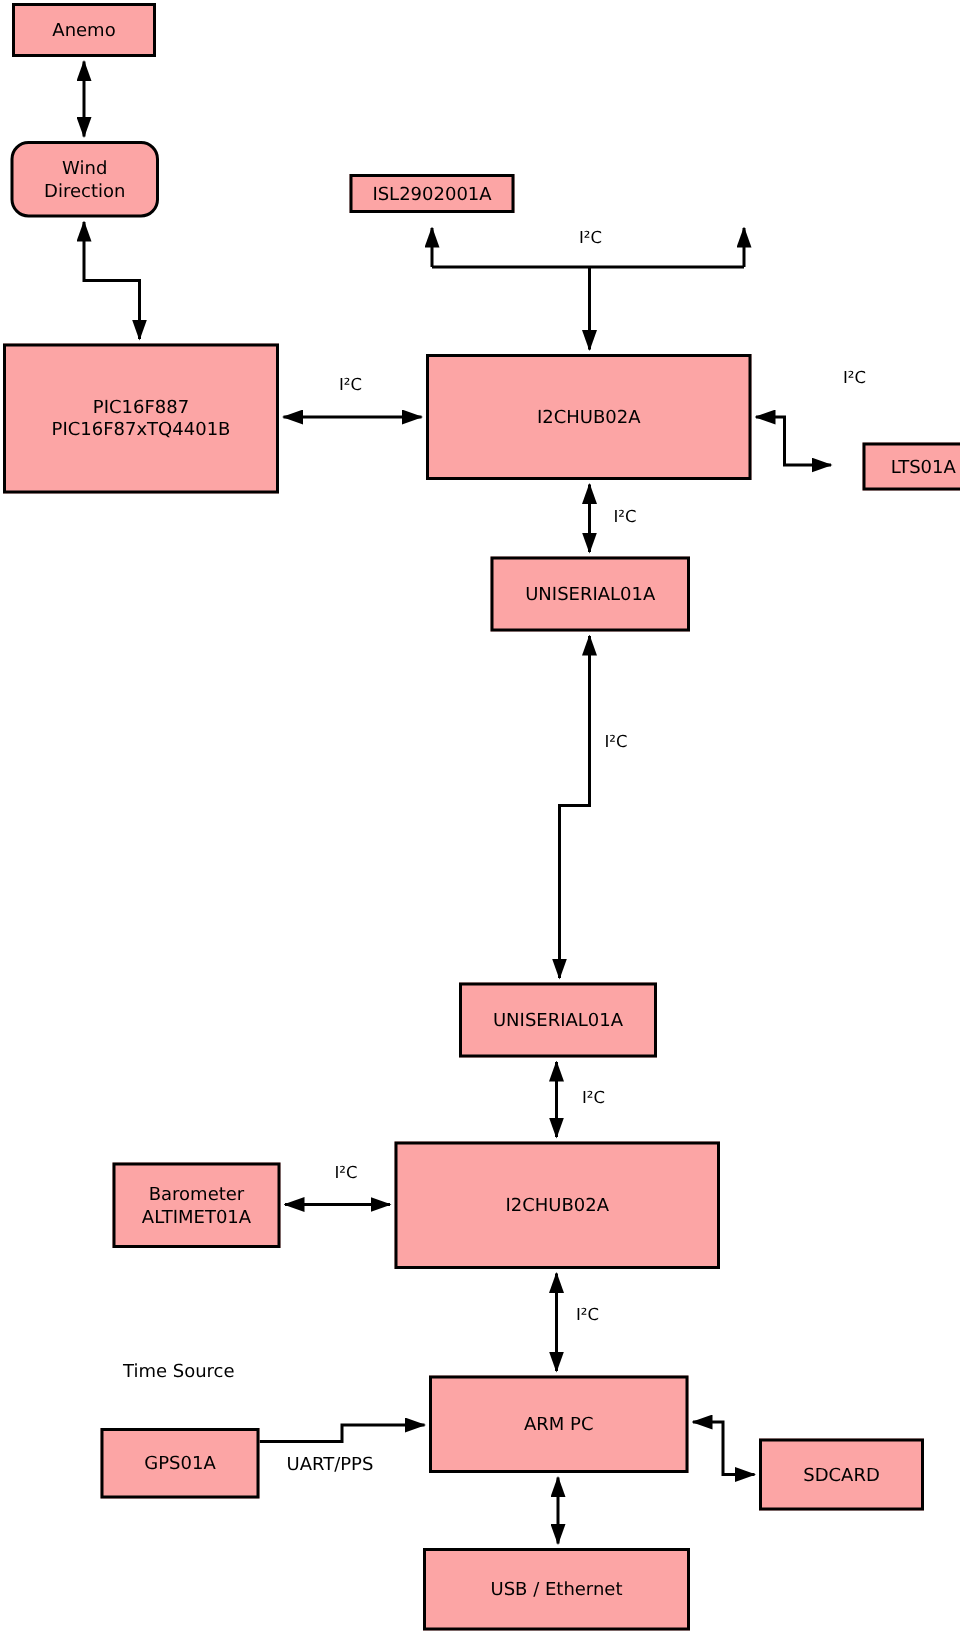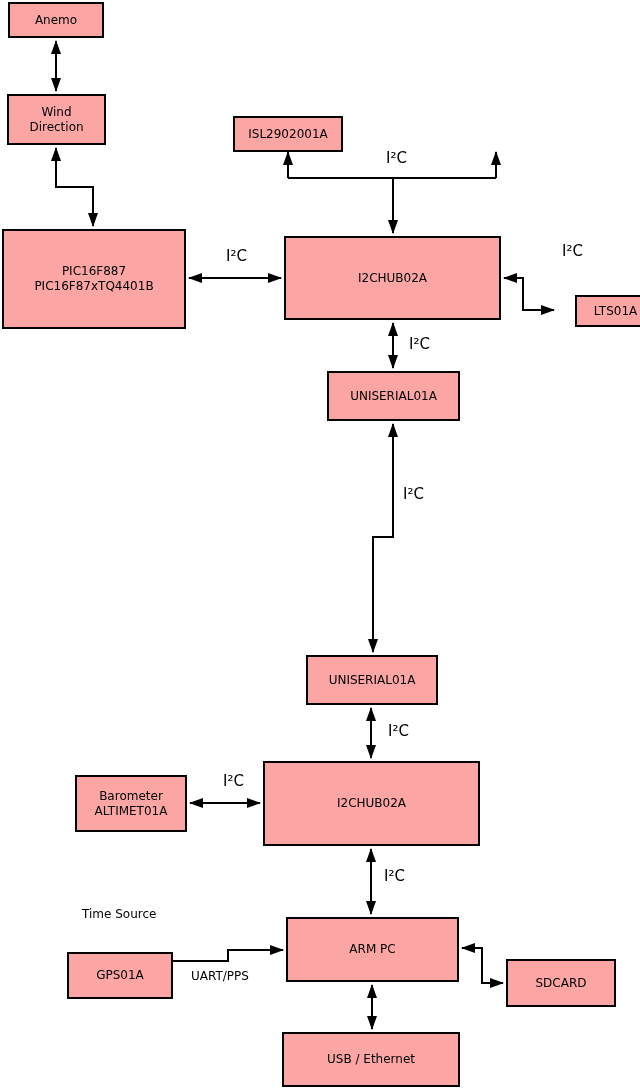--- a/index.html
+++ b/index.html
@@ -37,29 +37,29 @@
     flex-direction: column;
     align-items: center;
     justify-content: center;
     text-align: center;
     font-size: 12px;
     line-height: 15px;
     white-space: nowrap;
   }
   .edge-label {
     position: absolute;
-    font-size: 15px;
+    font-size: 11px;
     line-height: 13px;
     white-space: nowrap;
   }
   
   .n-anemo      { left: 8px;   top: 2px;    width: 96px;  height: 36px; }
-  .n-wind       { left: 7px;   top: 94px;   width: 99px;  height: 51px; }
+  .n-wind       { left: 7px;   top: 94px;   width: 99px;  height: 51px; border-radius: 12px; }
   .n-pic        { left: 2px;   top: 229px;  width: 184px; height: 100px; text-align: center; }
-  .n-isl        { left: 233px; top: 116px;  width: 110px; height: 36px; }
+  .n-isl        { left: 233px; top: 116px;  width: 110px; height: 26px; }
   .n-sht        { left: 440px; top: 116px;  width: 110px; height: 33px; }
   .n-hub1       { left: 284px; top: 236px;  width: 217px; height: 84px; }
   .n-lts        { left: 575px; top: 295px;  width: 81px;  height: 32px; }
   .n-uni1       { left: 327px; top: 371px;  width: 133px; height: 50px; }
   .n-uni2       { left: 306px; top: 655px;  width: 132px; height: 50px; }
   .n-hub2       { left: 263px; top: 761px;  width: 217px; height: 85px; }
   .n-barometer  { left: 75px;  top: 775px;  width: 112px; height: 57px; }
   .n-gps        { left: 67px;  top: 936px;  width: 106px; height: 47px; margin-top: 16px; }
   .n-armpc      { left: 286px; top: 917px;  width: 173px; height: 65px; }
   .n-sdcard     { left: 506px; top: 959px;  width: 110px; height: 48px; }

